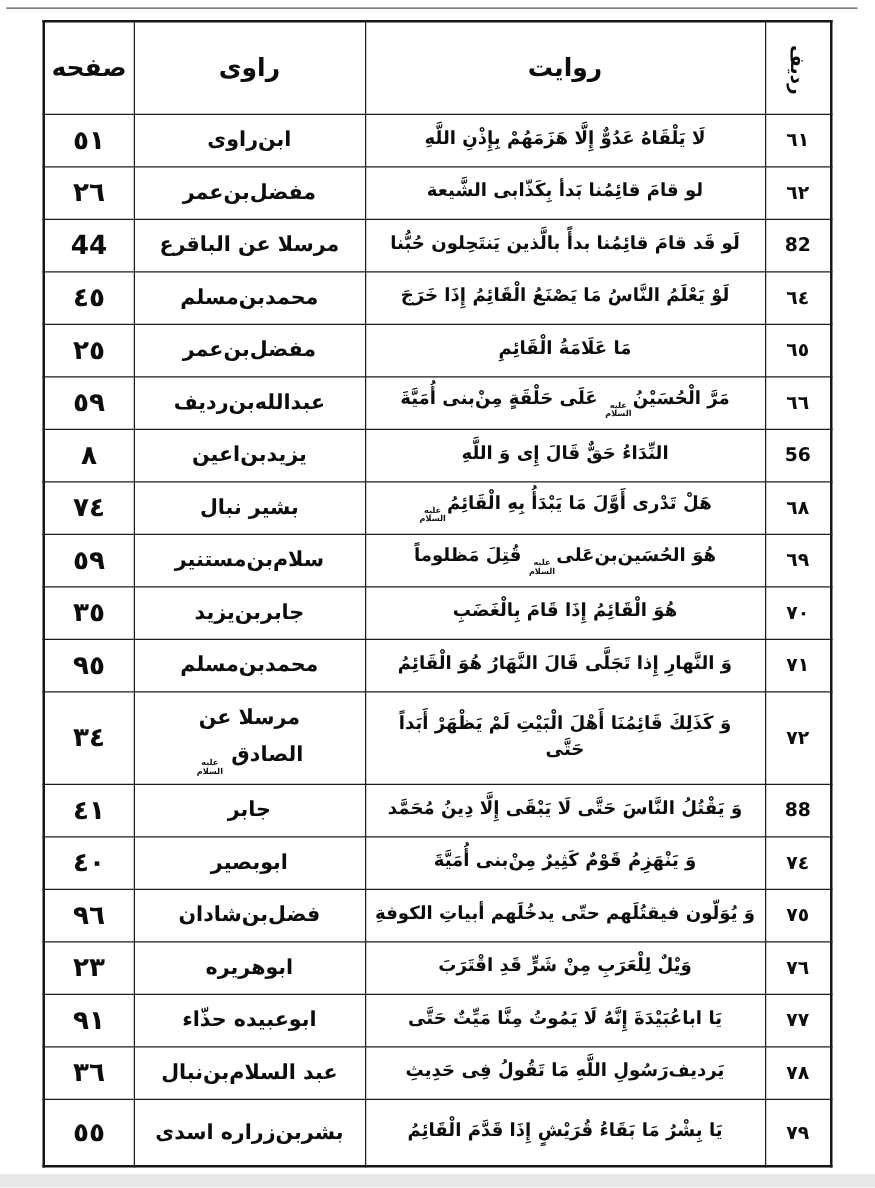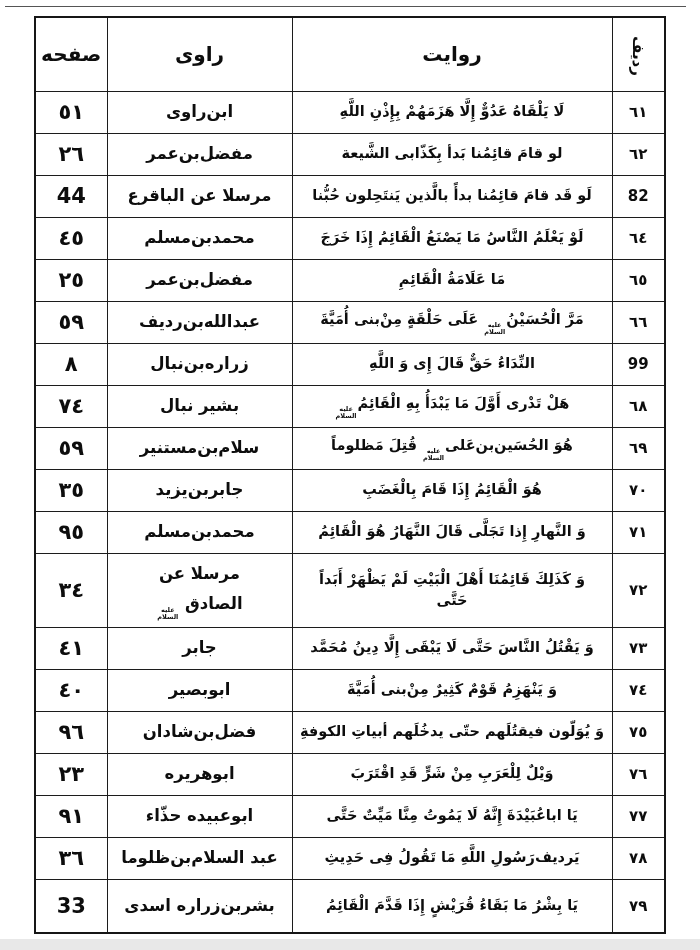--- a/index.html
+++ b/index.html
@@ -106,23 +106,23 @@
     <td class="c-no">٦٦</td>
     <td class="c-narration">مَرَّ الْحُسَيْنُ<span class="hon">
             <span>عليه</span>
             <span>السلام</span>
           </span> عَلَى حَلْقَةٍ مِنْ‌بنى أُمَيَّةَ</td>
     <td class="c-narrator">عبدالله‌بن‌رديف</td>
     <td class="c-page">٥٩</td>
   </tr>
 
   <tr>
-    <td class="c-no">99</td>
+    <td class="c-no">56</td>
     <td class="c-narration">النِّدَاءُ حَقٌّ قَالَ إِى وَ اللَّهِ</td>
-    <td class="c-narrator">زراره‌بن‌نبال</td>
+    <td class="c-narrator">يزيد‌بن‌اعين</td>
     <td class="c-page">٨</td>
   </tr>
 
   <tr>
     <td class="c-no">٦٨</td>
     <td class="c-narration">هَلْ تَدْرى أَوَّلَ مَا يَبْدَأُ بِهِ الْقَائِمُ<span class="hon">
             <span>عليه</span>
             <span>السلام</span>
           </span></td>
     <td class="c-narrator">بشير نبال</td>
@@ -157,21 +157,21 @@
     <td class="c-no">٧٢</td>
     <td class="c-narration">وَ كَذَلِكَ قَائِمُنَا أَهْلَ الْبَيْتِ لَمْ يَظْهَرْ أَبَداً<br>حَتَّى</td>
     <td class="c-narrator">مرسلا عن<br>الصادق <span class="hon">
             <span>عليه</span>
             <span>السلام</span>
           </span></td>
     <td class="c-page">٣٤</td>
   </tr>
 
   <tr>
-    <td class="c-no">٧٣</td>
+    <td class="c-no">88</td>
     <td class="c-narration">وَ يَقْتُلُ النَّاسَ حَتَّى لَا يَبْقَى إِلَّا دِينُ مُحَمَّد</td>
     <td class="c-narrator">جابر</td>
     <td class="c-page">٤١</td>
   </tr>
 
   <tr>
     <td class="c-no">٧٤</td>
     <td class="c-narration">وَ يَنْهَزِمُ قَوْمٌ كَثِيرٌ مِنْ‌بنى أُمَيَّةَ</td>
     <td class="c-narrator">ابوبصير</td>
     <td class="c-page">٤٠</td>
@@ -194,26 +194,26 @@
   <tr>
     <td class="c-no">٧٧</td>
     <td class="c-narration">يَا اباعُبَيْدَةَ إِنَّهُ لَا يَمُوتُ مِنَّا مَيِّتٌ حَتَّى</td>
     <td class="c-narrator">ابوعبيده حذّاء</td>
     <td class="c-page">٩١</td>
   </tr>
 
   <tr>
     <td class="c-no">٧٨</td>
     <td class="c-narration">يَرديف‌رَسُولِ اللَّهِ مَا تَقُولُ فِى حَدِيثِ</td>
-    <td class="c-narrator">عبد السلام‌بن‌ظلوما</td>
+    <td class="c-narrator">عبد السلام‌بن‌نبال</td>
     <td class="c-page">٣٦</td>
   </tr>
 
   <tr class="last">
     <td class="c-no">٧٩</td>
     <td class="c-narration">يَا بِشْرُ مَا بَقَاءُ قُرَيْشٍ إِذَا قَدَّمَ الْقَائِمُ</td>
     <td class="c-narrator">بشربن‌زراره اسدى</td>
-    <td class="c-page">33</td>
+    <td class="c-page">٥٥</td>
   </tr>
 </tbody>
 </table>
 
 <div class="bottom-strip"></div>
 
 </body></html>

